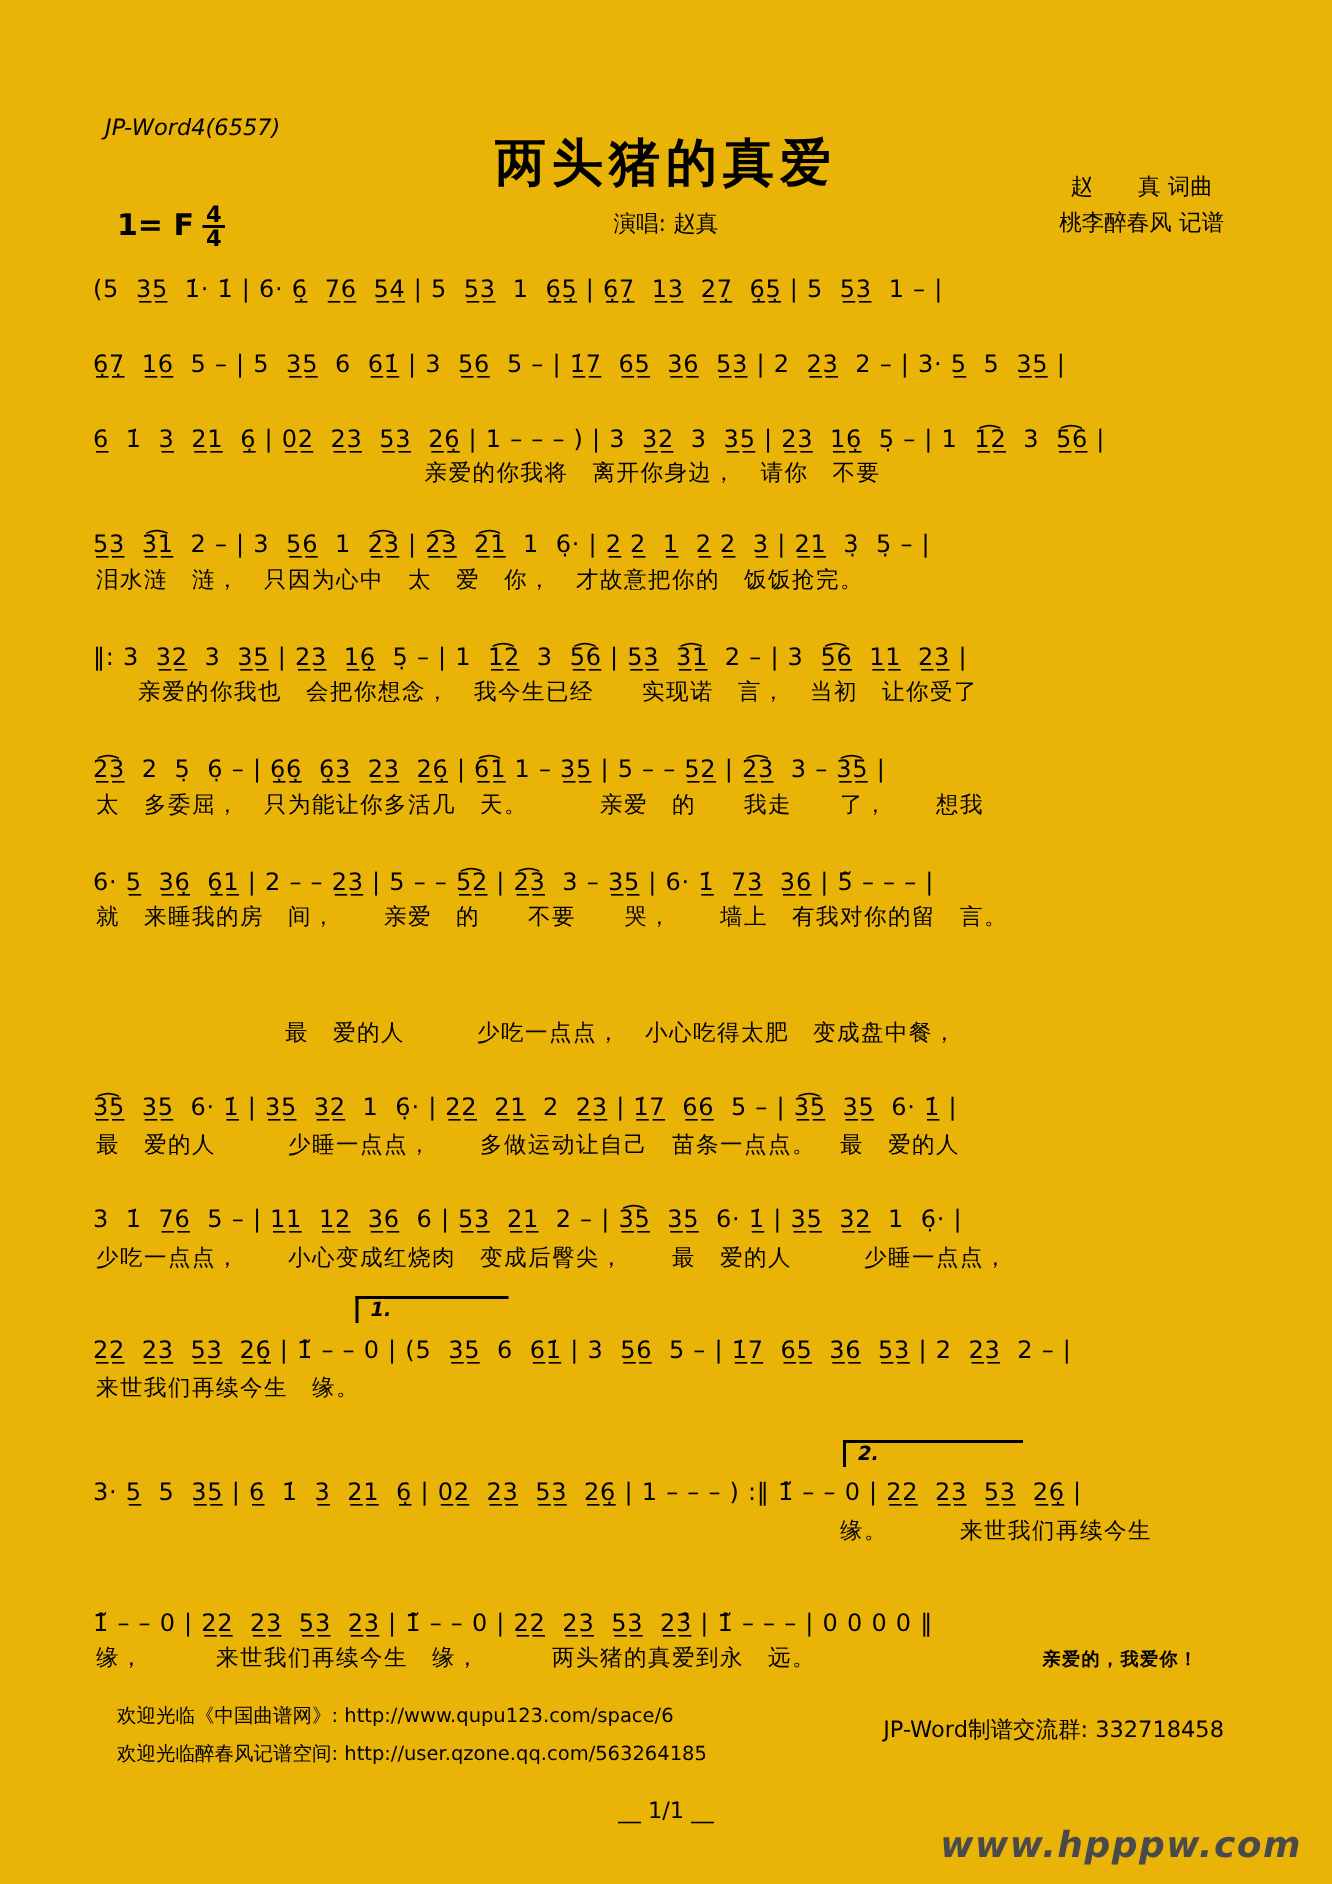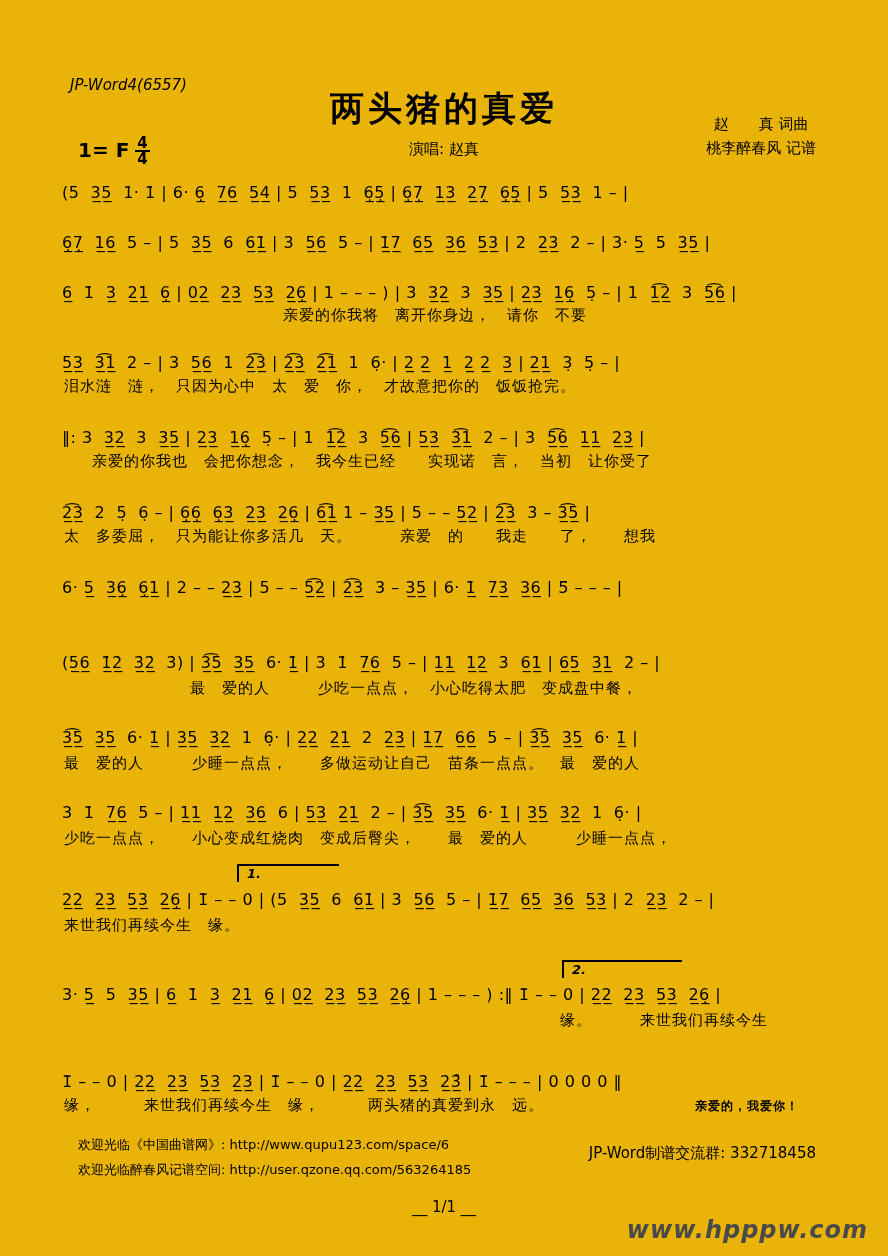--- a/index.html
+++ b/index.html
@@ -48,21 +48,21 @@
   <div class="mline" style="top:233px">6̲̣7̲̣  1̲6̲  5 – | 5  3̲5̲  6  6̲1̲̇ | 3  5̲6̲  5 – | 1̲̇7̲  6̲5̲  3̲6̲  5̲3̲ | 2  2̲3̲  2 – | 3· 5̲  5  3̲5̲ |</div>
   <div class="mline" style="top:283px">6̲  1̇  3̲  2̲1̲  6̲̣ | 0̲2̲  2̲3̲  5̲3̲  2̲6̲̣ | 1 – – – ) | 3  3̲2̲  3  3̲5̲ | 2̲3̲  1̲6̲̣  5̣ – | 1  1̲͡2̲  3  5̲͡6̲ |</div>
   <div class="lyric" style="left:283px;top:306px">亲爱的你我将　离开你身边，　请你　不要</div>
   <div class="mline" style="top:353px">5̲3̲  3̲͡1̲  2 – | 3  5̲6̲  1  2̲͡3̲ | 2̲͡3̲  2̲͡1̲  1  6̣· | 2̲ 2̲  1̲  2̲ 2̲  3̲ | 2̲1̲  3̣  5̣ – |</div>
   <div class="lyric" style="left:64px;top:377px">泪水涟　涟，　只因为心中　太　爱　你，　才故意把你的　饭饭抢完。</div>
   <div class="mline" style="top:428px">‖: 3  3̲2̲  3  3̲5̲ | 2̲3̲  1̲6̲̣  5̣ – | 1  1̲͡2̲  3  5̲͡6̲ | 5̲3̲  3̲͡1̲  2 – | 3  5̲͡6̲  1̲1̲  2̲3̲ |</div>
   <div class="lyric" style="left:92px;top:452px">亲爱的你我也　会把你想念，　我今生已经　　实现诺　言，　当初　让你受了</div>
   <div class="mline" style="top:503px">2̲͡3̲  2  5̣  6̣ – | 6̲̣6̲̣  6̲̣3̲  2̲3̲  2̲6̲̣ | 6̲͡1̲ 1 – 3̲5̲ | 5 – – 5̲2̲ | 2̲͡3̲  3 – 3̲͡5̲ |</div>
   <div class="lyric" style="left:64px;top:527px">太　多委屈，　只为能让你多活几　天。　　　亲爱　的　　我走　　了，　　想我</div>
   <div class="mline" style="top:578px">6· 5̲  3̲6̲̣  6̲̣1̲ | 2 – – 2̲3̲ | 5 – – 5̲͡2̲ | 2̲͡3̲  3 – 3̲5̲ | 6· 1̲̇  7̲3̲  3̲6̲ | 5̃ – – – |</div>
-  <div class="mline" style="top:653px">(5̲6̲  1̲̇2̲̇  3̲̇2̲̇  3̇) | 3̲͡5̲  3̲5̲  6· 1̲̇ | 3  1̇  7̲6̲  5 – | 1̲1̲  1̲2̲  3  6̲1̲̇ | 6̲5̲  3̲1̲  2 – |</div>
+  <div class="lyric" style="left:64px;top:602px">就　来睡我的房　间，　　亲爱　的　　不要　　哭，　　墙上　有我对你的留　言。</div>
   <div class="lyric" style="left:190px;top:679px">最　爱的人　　　少吃一点点，　小心吃得太肥　变成盘中餐，</div>
   <div class="mline" style="top:728px">3̲͡5̲  3̲5̲  6· 1̲̇ | 3̲5̲  3̲2̲  1  6̣· | 2̲2̲  2̲1̲  2  2̲3̲ | 1̲̇7̲  6̲6̲  5 – | 3̲͡5̲  3̲5̲  6· 1̲̇ |</div>
   <div class="lyric" style="left:64px;top:754px">最　爱的人　　　少睡一点点，　　多做运动让自己　苗条一点点。　最　爱的人</div>
   <div class="mline" style="top:803px">3  1̇  7̲6̲  5 – | 1̲1̲  1̲2̲  3̲6̲  6 | 5̲3̲  2̲1̲  2 – | 3̲͡5̲  3̲5̲  6· 1̲̇ | 3̲5̲  3̲2̲  1  6̣· |</div>
   <div class="lyric" style="left:64px;top:829px">少吃一点点，　　小心变成红烧肉　变成后臀尖，　　最　爱的人　　　少睡一点点，</div>
   <div class="mline" style="top:890px">2̲2̲  2̲3̲  5̲3̲  2̲6̲̣ | 1̇̃ – – 0 | (5  3̲5̲  6  6̲1̲̇ | 3  5̲6̲  5 – | 1̲̇7̲  6̲5̲  3̲6̲  5̲3̲ | 2  2̲3̲  2 – |</div>
   <div class="lyric" style="left:64px;top:916px">来世我们再续今生　缘。</div>
   <div class="mline" style="top:985px">3· 5̲  5  3̲5̲ | 6̲  1̇  3̲  2̲1̲  6̲̣ | 0̲2̲  2̲3̲  5̲3̲  2̲6̲̣ | 1 – – – ) :‖ 1̇̃ – – 0 | 2̲2̲  2̲3̲  5̲3̲  2̲6̲̣ |</div>
   <div class="lyric" style="left:560px;top:1011px">缘。　　　来世我们再续今生</div>
   <div class="mline" style="top:1072px">1̇̃ – – 0 | 2̲2̲  2̲3̲  5̲3̲  2̲3̲ | 1̇̃ – – 0 | 2̲2̲  2̲3̲  5̲3̲  2̲3̲̑ | 1̇̃ – – – | 0 0 0 0 ‖</div>

